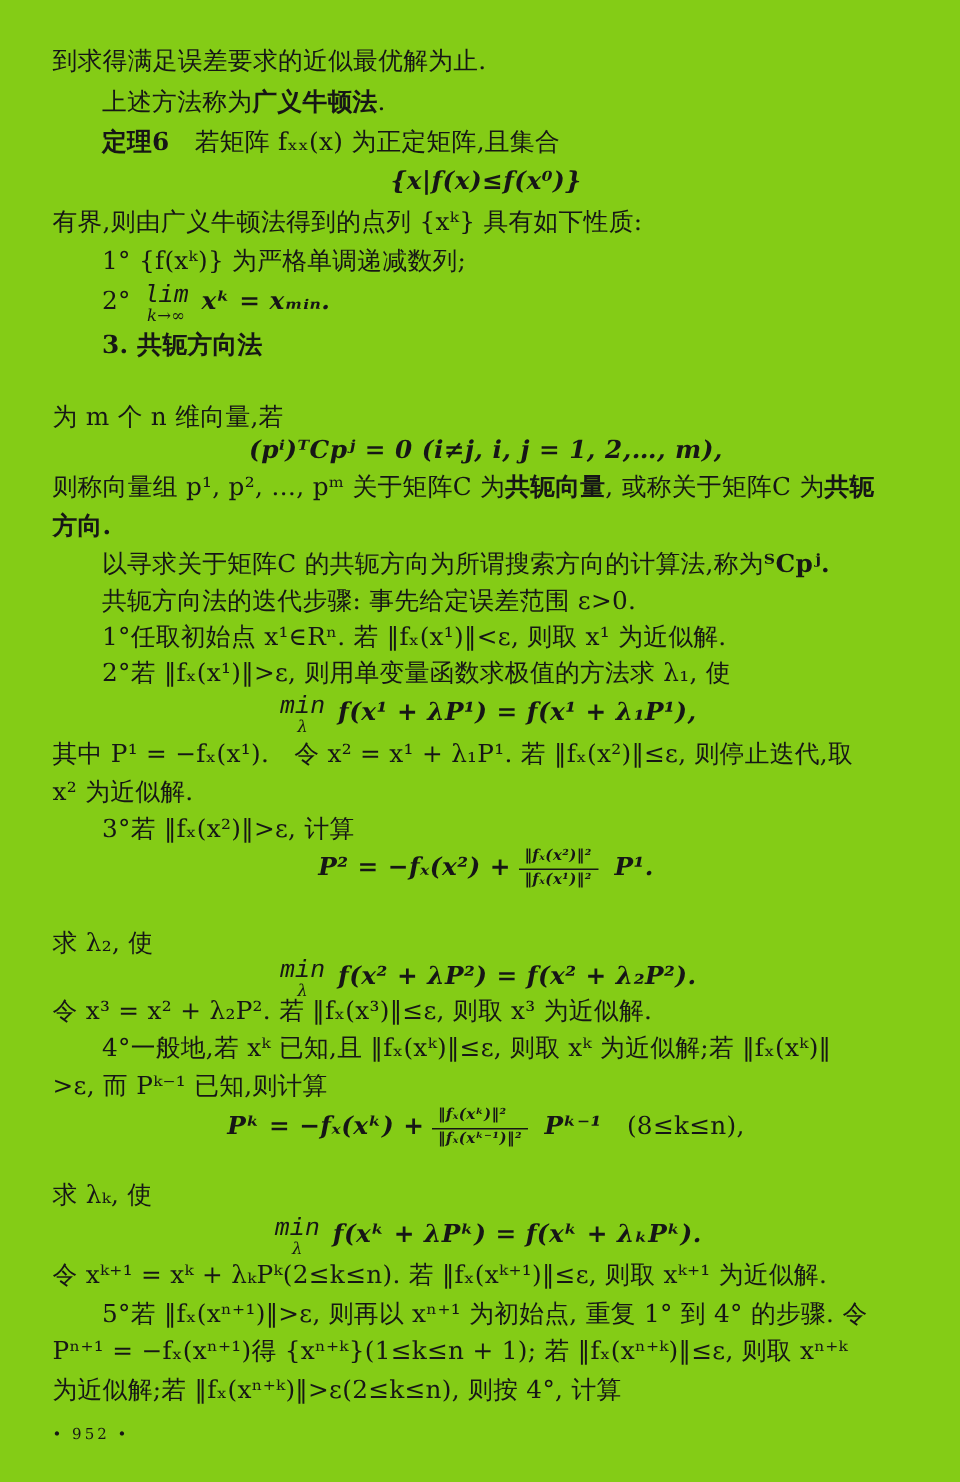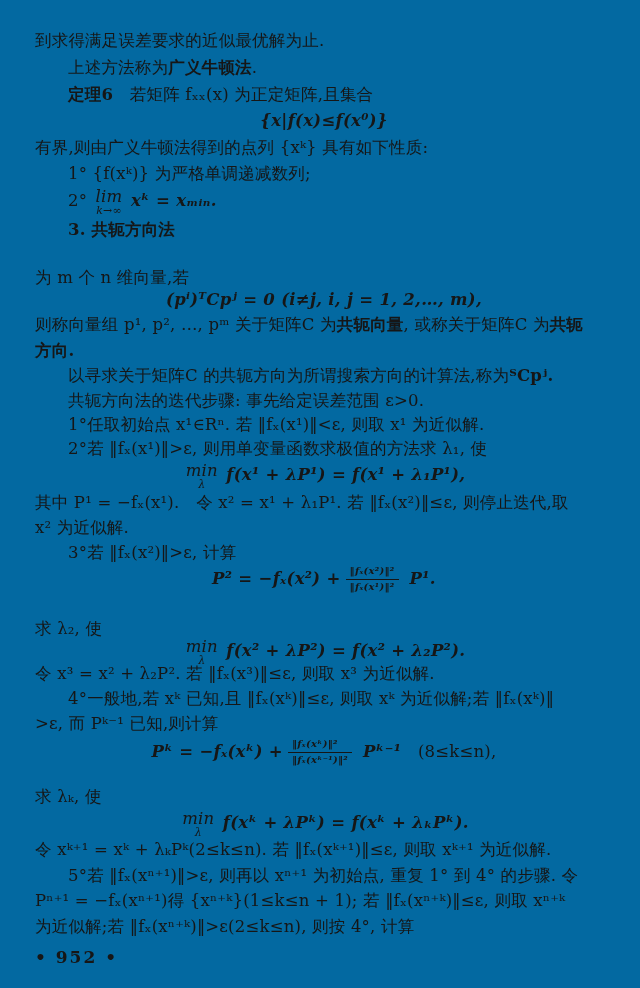--- a/index.html
+++ b/index.html
@@ -1,19 +1,19 @@
 <!DOCTYPE html>
 <html><head>
 <meta charset="utf-8">
 <style>
   html,body{margin:0;padding:0;background:#e8e8e6;}
   .page{
     position:relative;
     width:640px;height:988px;
-    background:#0369a1;
+    background:#84cc16;
     font-family:"DejaVu Serif","Liberation Serif",serif;
     color:#161616;
     overflow:hidden;
   }
   .line{
     position:absolute;
     white-space:nowrap;
     font-size:16.5px;
     line-height:22px;
     letter-spacing:0.2px;
@@ -23,34 +23,34 @@
   .center{left:35px;width:578px;text-align:center;}
   .b{font-weight:700;}
   .heading{font-weight:700;}
   .formula{font-style:italic;font-weight:700;letter-spacing:0.3px;}
   .stack{
     display:inline-block;
     text-align:center;
     vertical-align:-8px;
     margin:0 3px;
   }
-  .stack .op{display:block;line-height:1.05;font-style:italic;}
+  .stack .op{display:block;line-height:1.05;font-style:italic;font-family:Liberation Mono, monospace;}
   .stack .under{display:block;font-size:11px;line-height:1;font-style:italic;}
   .frac{
     display:inline-flex;
     flex-direction:column;
     text-align:left;
     vertical-align:middle;
     margin:0 5px;
     font-size:10px;
     line-height:1.25;
   }
   .frac .num{padding:0 4px 1px;}
   .frac .den{border-top:1.5px solid #161616;padding:1px 4px 0;}
-  .pageno{font-size:17px;font-weight:700;letter-spacing:2px;}
+  .pageno{font-size:10px;font-weight:400;letter-spacing:2px;}
 </style>
 </head>
 <body>
 
 <div class="page">
 
   <div class="line flush" style="top:30px"><span>到求得满足误差要求的近似最优解为止.</span></div>
   <div class="line indent" style="top:57px"><span>上述方法称为</span><span class="b">广义牛顿法</span><span>.</span></div>
   <div class="line indent" style="top:84px"><span class="b">定理6</span><span>　若矩阵 fₓₓ(x) 为正定矩阵,且集合</span></div>
 

